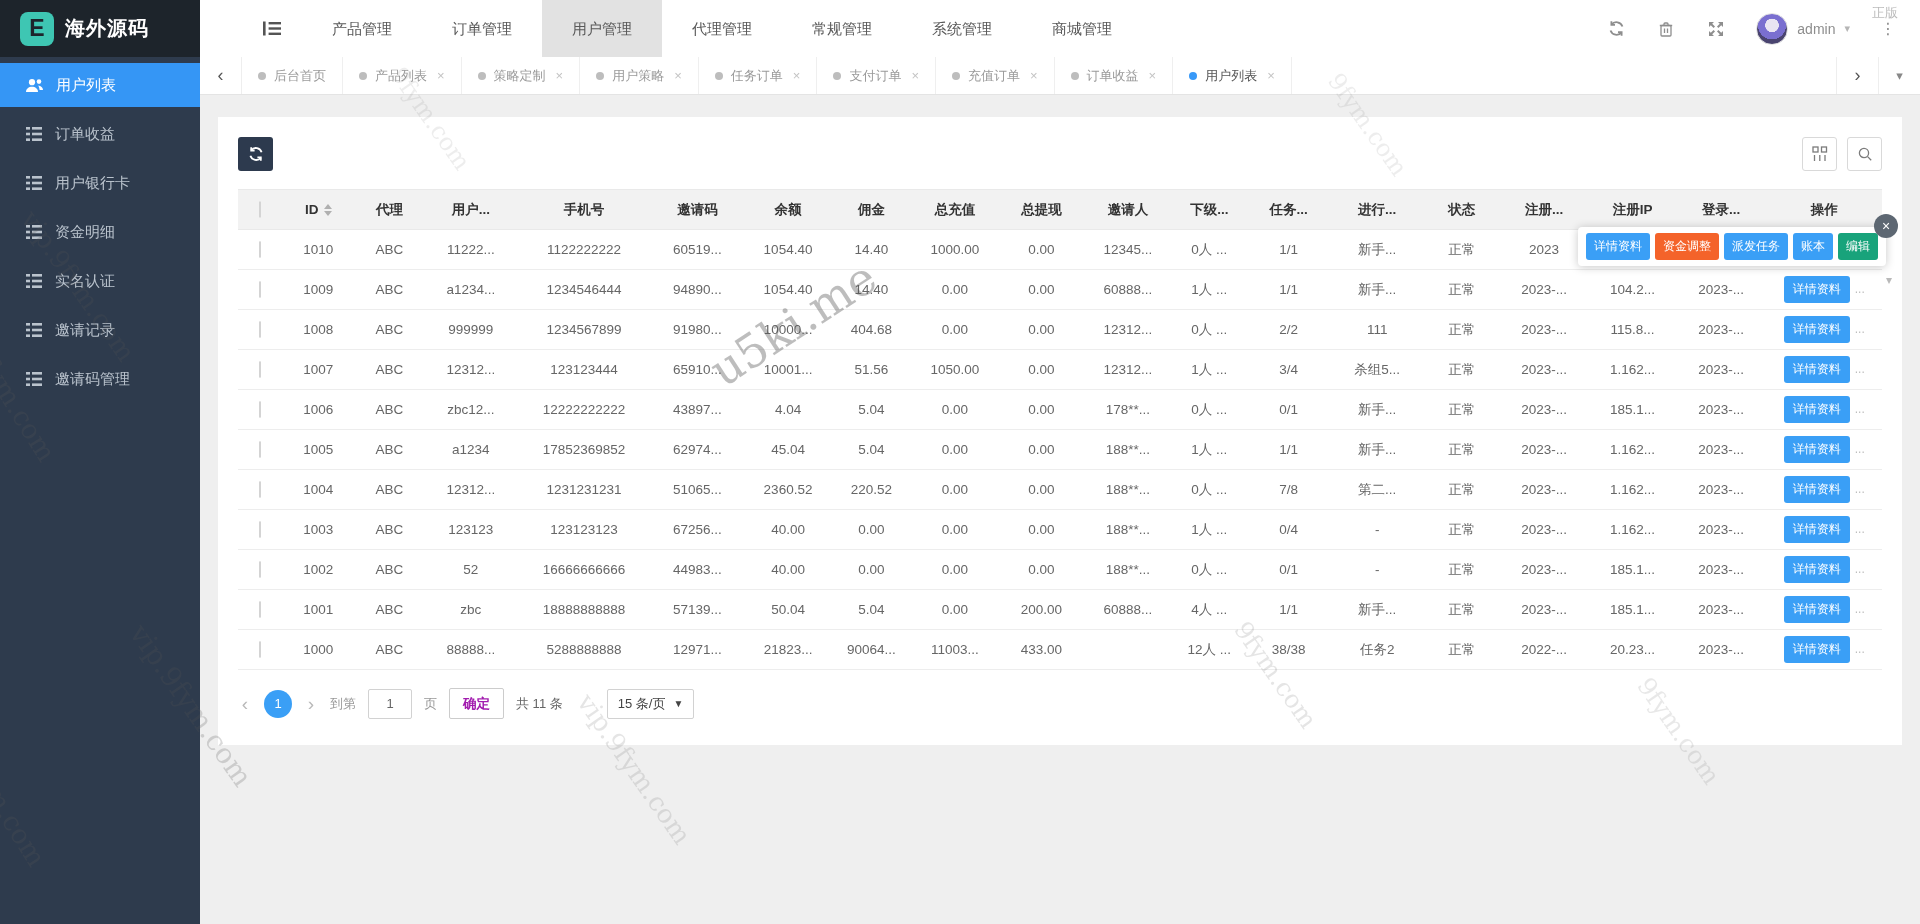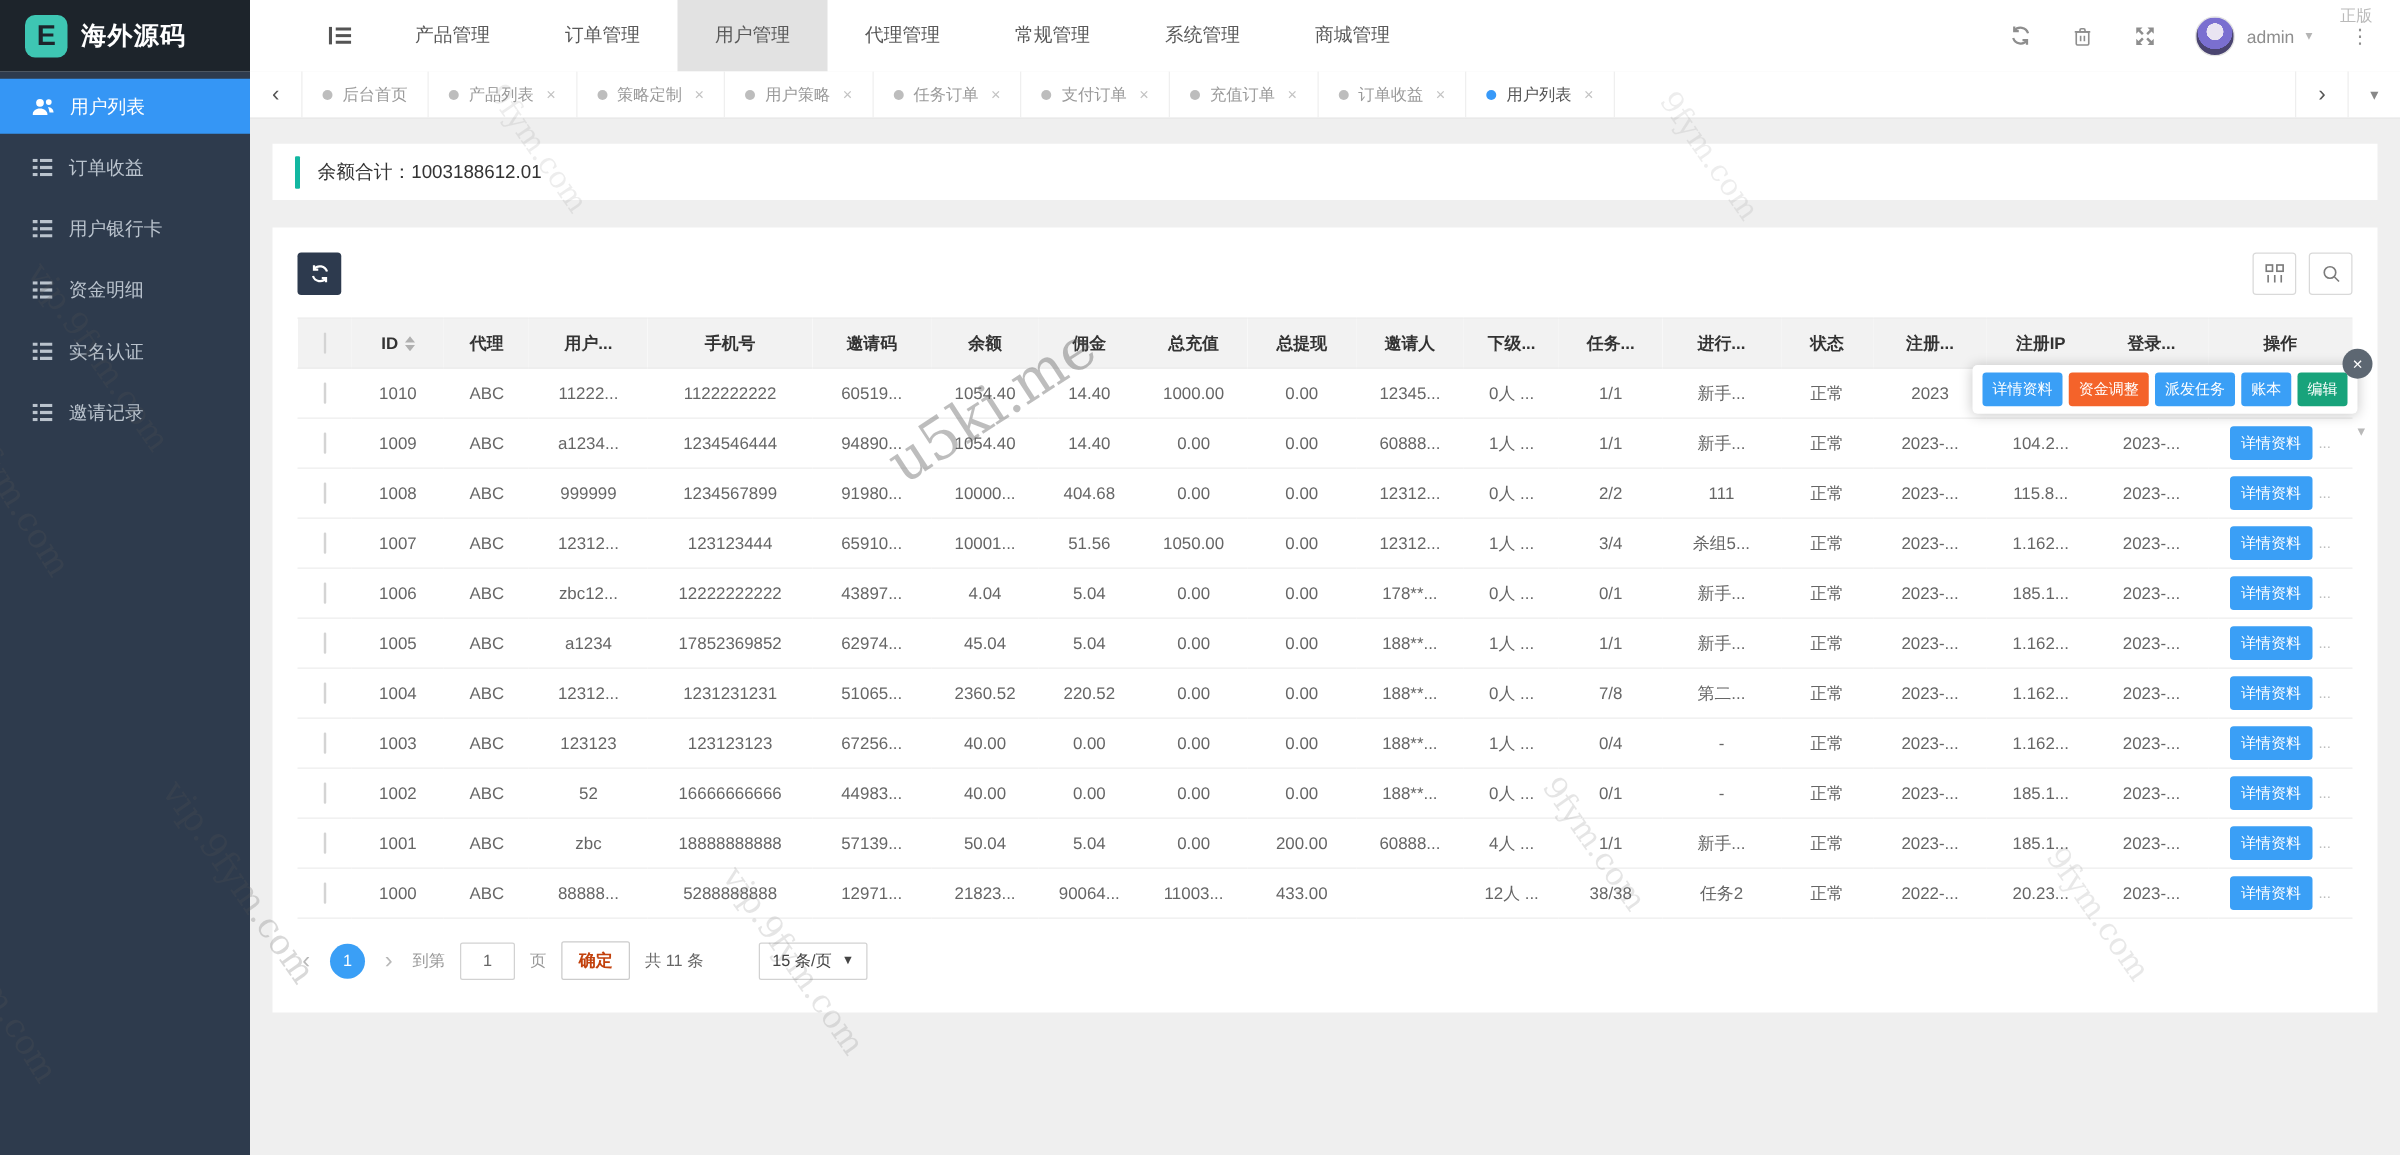--- a/index.html
+++ b/index.html
@@ -86,21 +86,21 @@
   .popup-caret { position:absolute; top:46px; right:-6px; color:#b9b9b9; font-size:12px; }
 
   
   .pagination { display:flex; align-items:center; gap:12px; margin-top:18px; font-size:13px; color:#666; }
   .pg-arrow { color:#b9b9b9; font-size:19px; cursor:pointer; width:14px; text-align:center; }
   .pg-num { width:28px; height:28px; border-radius:50%; background:#3a9ff6; color:#fff; display:flex;
     align-items:center; justify-content:center; font-size:13px; cursor:pointer; }
   .pg-input { width:44px; height:30px; border:1px solid #d2d2d2; border-radius:2px; text-align:center;
     font-size:13px; color:#666; font-family:inherit; }
   .pg-confirm { height:31px; padding:0 13px; background:#fff; border:1px solid #ccc; border-radius:2px;
-    font-size:13.5px; font-weight:bold; color:#c2410c; cursor:pointer; font-family:inherit; }
+    font-size:13.5px; font-weight:bold; color:#a21caf; cursor:pointer; font-family:inherit; }
   .pg-select { height:30px; border:1px solid #d2d2d2; border-radius:2px; display:flex; align-items:center;
     gap:8px; padding:0 10px; cursor:pointer; color:#444;margin-left:32px; }
   .pg-select .sel-caret { font-size:10px; color:#444; }
 
   
   .wm-layer { position:absolute; inset:0; pointer-events:none; z-index:60; }
   .wm { position:absolute; color:#555; font-family:"DejaVu Serif","Liberation Serif",serif; white-space:nowrap; transform-origin:0 0; }
 </style>
 </head>
 <body>
@@ -270,28 +270,34 @@
       <svg width="16" height="14" viewBox="0 0 16 14" fill="currentColor">
         <rect y="0" width="4" height="2.6"></rect>
         <rect x="6" y="0" width="10" height="2.6"></rect>
         <rect y="5.7" width="4" height="2.6"></rect>
         <rect x="6" y="5.7" width="10" height="2.6"></rect>
         <rect y="11.4" width="4" height="2.6"></rect>
         <rect x="6" y="11.4" width="10" height="2.6"></rect>
       </svg>
       <span>邀请记录</span>
     </div>
+    <div class="side-item">
+      <svg width="16" height="14" viewBox="0 0 16 14" fill="currentColor">
+        <rect y="0" width="4" height="2.6"></rect>
+        <rect x="6" y="0" width="10" height="2.6"></rect>
+        <rect y="5.7" width="4" height="2.6"></rect>
+        <rect x="6" y="5.7" width="10" height="2.6"></rect>
+        <rect y="11.4" width="4" height="2.6"></rect>
+        <rect x="6" y="11.4" width="10" height="2.6"></rect>
+      </svg>
+      <span>邀请码管理</span>
+    </div>
   </aside>
 
 <main class="content">
-  <div class="balance-bar">
-    <span class="accent"></span>
-    <span class="balance-text">余额合计：</span>
-    <span class="balance-text">1003188612.01</span>
-  </div>
 
   <div class="card">
     <div class="card-toolbar">
       <button class="refresh-btn">
         <svg viewBox="0 0 16 16" width="16" height="16" fill="none" stroke="#fff" stroke-width="1.8">
             <path d="M13.6 6.2A6 6 0 0 0 3.2 4.3"></path>
             <path d="M2.4 9.8a6 6 0 0 0 10.4 1.9"></path>
             <path d="M3.2 1.2v3.4h3.4"></path>
             <path d="M12.8 14.8v-3.4H9.4"></path>
           </svg>

